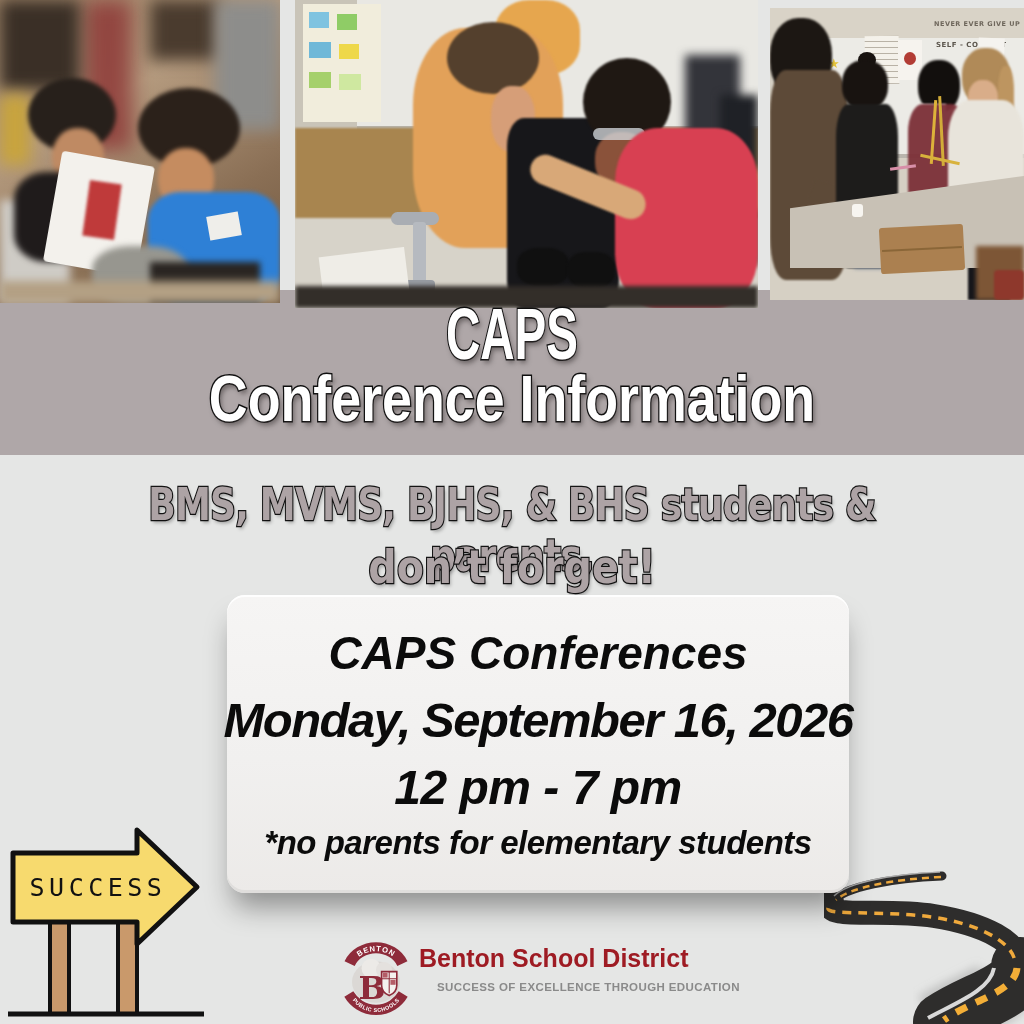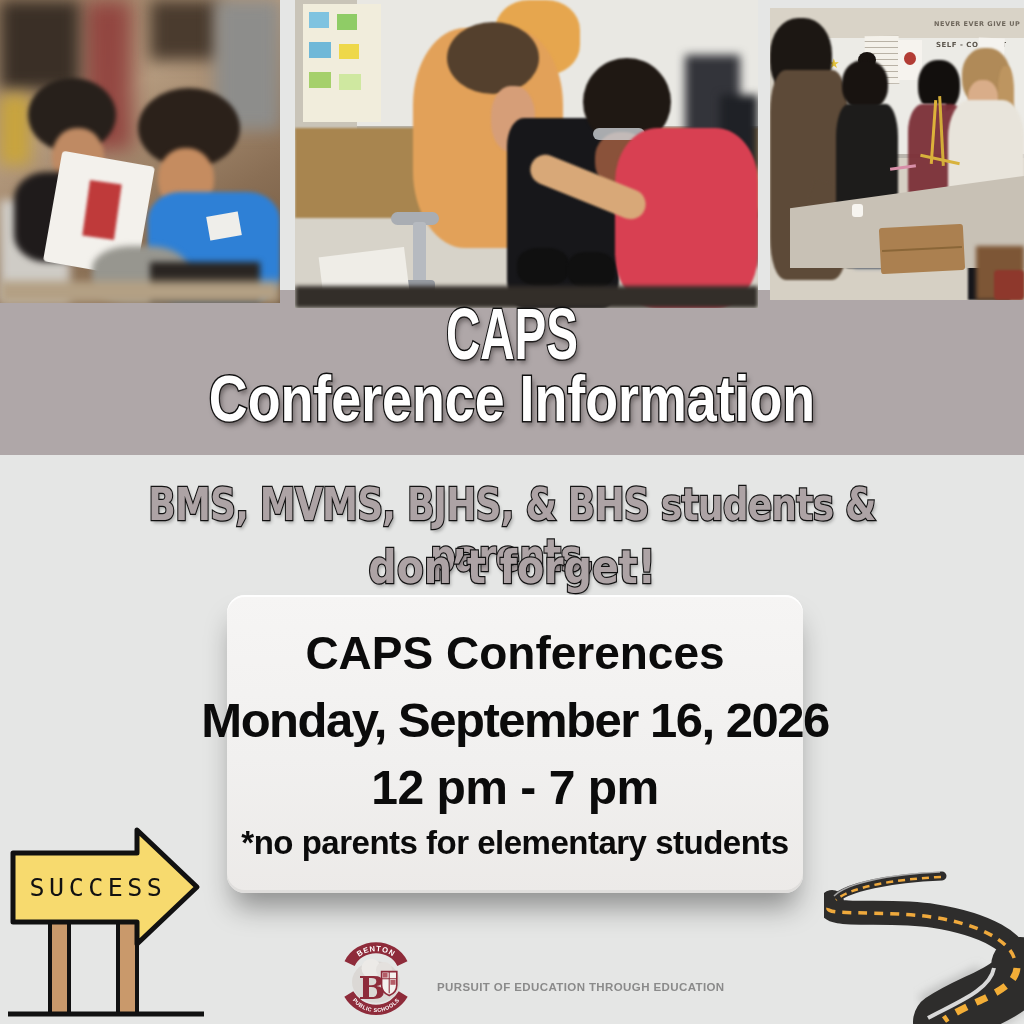--- a/index.html
+++ b/index.html
@@ -23,24 +23,24 @@
 
   
   .reminder-line{position:absolute;left:0;width:100%;text-align:center;color:#ada3a5;
     font-family:"DejaVu Sans",sans-serif;font-weight:bold;
     -webkit-text-stroke:2.5px #151515;paint-order:stroke fill;
     text-shadow:2px 3px 4px rgba(0,0,0,0.28);z-index:3;}
   #reminder1{top:479px;font-size:44px;letter-spacing:-1px;transform:scaleX(.82);transform-origin:50% 50%;}
   #reminder2{top:540px;font-size:46px;transform:scaleX(.86);transform-origin:50% 50%;}
 
   
-  #card{position:absolute;left:227px;top:595px;width:576px;height:298px;border-radius:18px;
+  #card{position:absolute;left:227px;top:595px;width:622px;height:298px;border-radius:18px;
     background:linear-gradient(180deg,#f6f5f4 0%,#f1f0ef 55%,#eceae8 100%);
     box-shadow:0 20px 28px -6px rgba(0,0,0,0.38), inset 0 2px 0 rgba(255,255,255,0.9), inset 0 -3px 0 rgba(0,0,0,0.05);
-    display:flex;flex-direction:column;align-items:center;justify-content:center;z-index:4;}
+    display:flex;flex-direction:column;align-items:center;justify-content:center;z-index:4;font-style:italic;}
   .card-line{color:#0b0b0b;font-weight:700;font-family:"Liberation Sans",sans-serif;
     white-space:nowrap;text-align:center;}
   #cline1{font-size:46px;letter-spacing:0px;margin-bottom:12px;}
   #cline2{font-size:49px;letter-spacing:-1.5px;margin-bottom:12px;}
   #cline3{font-size:48px;letter-spacing:-0.5px;margin-bottom:9px;}
   #cline4{font-size:33px;letter-spacing:-0.5px;}
 
   
   #org-name{position:absolute;left:419px;top:944px;font-size:25px;font-weight:700;
     color:#9e1b23;letter-spacing:0px;z-index:3;}
@@ -208,15 +208,16 @@
     </text>
     <text font-family="Liberation Sans, sans-serif" font-weight="bold" font-size="6.8" fill="#ffffff" letter-spacing=".5">
       <textPath href="#arcBottom" startOffset="50%" text-anchor="middle">PUBLIC SCHOOLS</textPath>
     </text>
     <text x="28" y="76" font-family="DejaVu Serif, serif" font-weight="bold" font-size="40" fill="#8e2b3a">B</text>
     <path d="M57,42 h19 v17 q0,9 -9.5,13 q-9.5,-4 -9.5,-13 Z" fill="#f4f1ee" stroke="#8e2b3a" stroke-width="2"></path>
     <path d="M57,51 h19 M66.5,42 v27" stroke="#8e2b3a" stroke-width="1.3" fill="none"></path>
     <rect x="58.5" y="43.5" width="6" height="6" fill="#a8434f" opacity=".85"></rect>
     <rect x="68" y="52.5" width="6.5" height="6" fill="#a8434f" opacity=".85"></rect>
   </svg>
-  <div id="org-tagline">PURSUIT OF EDUCATION THROUGH EDUCATION</div>
+  <div id="org-name">Benton School District</div>
+  <div id="org-tagline">SUCCESS OF EXCELLENCE THROUGH EDUCATION</div>
 
 </div>
 
 </body></html>

